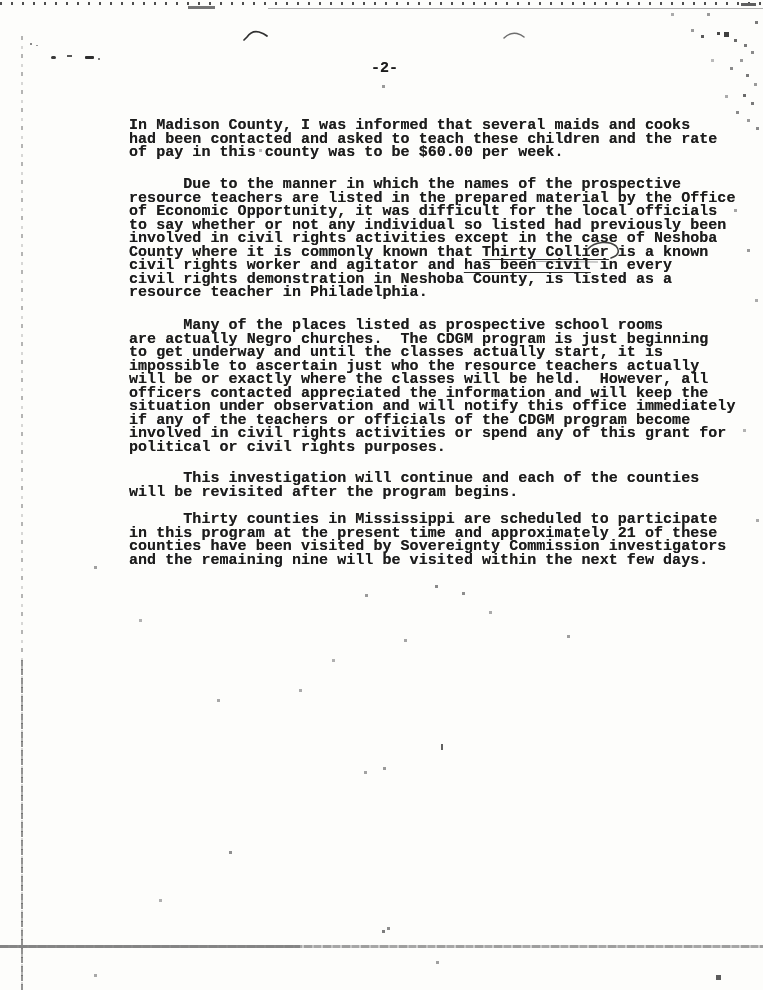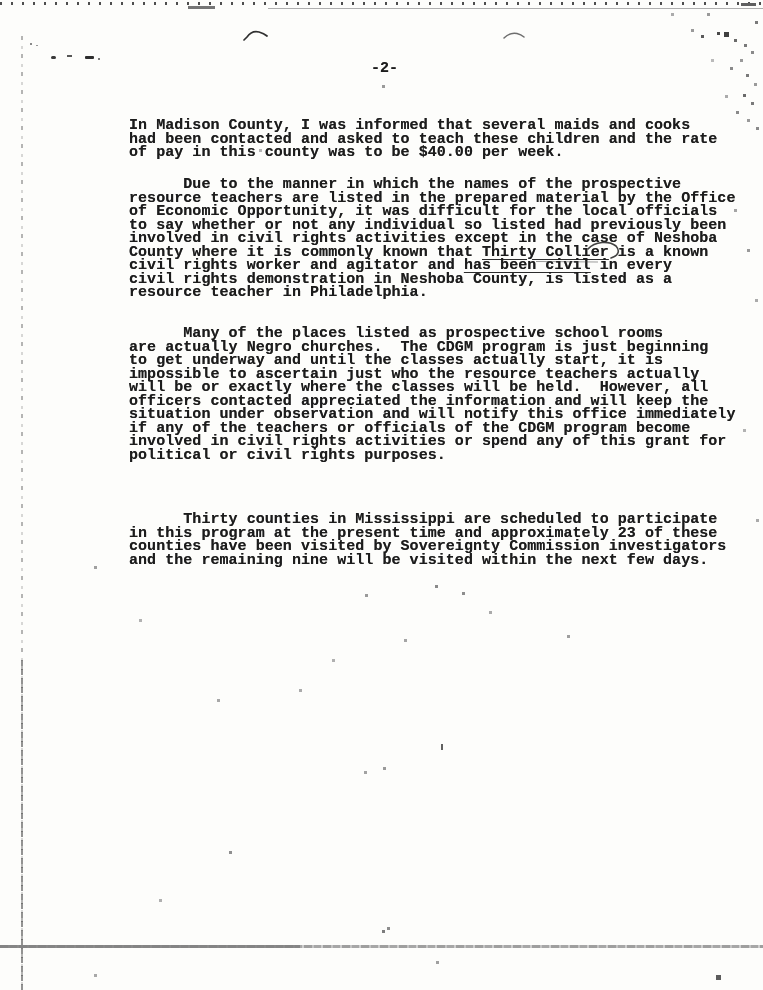--- a/index.html
+++ b/index.html
@@ -23,21 +23,21 @@
     text-decoration:underline;
     text-decoration-thickness:1.4px;
     text-underline-offset:2.6px;
     text-decoration-color:#2c2c2c;
   }
   .pageno{
     position:absolute;left:371px;top:62px;
     font-size:15px;line-height:13.5px;white-space:pre;
     text-shadow:0 0 0.4px rgba(25,25,25,.65);
   }
-  #p1{top:119px;} #p2{top:178px;} #p3{top:327px;} #p4{top:472px;} #p5{top:513px;}
+  #p1{top:119px;} #p2{top:178px;} #p3{top:319px;} #p4{top:472px;} #p5{top:513px;}
 
   
   .artifact{position:absolute;pointer-events:none;}
   .top-dots{top:2px;left:0;width:763px;height:3px;
     background:repeating-linear-gradient(90deg,#4e4e4e 0 2px,transparent 2px 11px);}
   .top-thinline{top:8px;left:268px;width:495px;height:1px;background:#aeaeae;}
   .top-darkseg{top:6px;left:188px;width:27px;height:3px;background:#757575;}
   .top-rightdash{top:3px;left:741px;width:15px;height:3px;background:#5f5f5f;}
   .left-scratch{left:21px;top:36px;height:954px;width:2px;
     background:repeating-linear-gradient(180deg,rgba(80,80,80,.42) 0 4px,transparent 4px 10px,rgba(80,80,80,.22) 10px 13px,transparent 13px 18px);}
@@ -96,42 +96,44 @@
   <div class="speck tl-2"></div>
   <div class="speck tl-3"></div>
   <div class="speck tl-4"></div>
   <div class="speck tl-5"></div>
   <div class="speck tl-6"></div>
 
   <div class="pageno">-2-</div>
 
   <div class="para" id="p1">In Madison County, I was informed that several maids and cooks
 had been contacted and asked to teach these children and the rate
-of pay in this county was to be $40.00 per week.</div>
+of pay in this county was to be $60.00 per week.</div>
   <div class="para" id="p2">      Due to the manner in which the names of the prospective
 resource teachers are listed in the prepared material by the Office
 of Economic Opportunity, it was difficult for the local officials
 to say whether or not any individual so listed had previously been
 involved in civil rights activities except in the case of Neshoba
 County where it is commonly known that <u>Thirty Collier</u> is a known
 civil rights worker and agitator and <u>has been civil</u> in every
 civil rights demonstration in Neshoba County, is listed as a
 resource teacher in Philadelphia.</div>
   <div class="para" id="p3">      Many of the places listed as prospective school rooms
 are actually Negro churches.  The CDGM program is just beginning
 to get underway and until the classes actually start, it is
 impossible to ascertain just who the resource teachers actually
 will be or exactly where the classes will be held.  However, all
 officers contacted appreciated the information and will keep the
 situation under observation and will notify this office immediately
 if any of the teachers or officials of the CDGM program become
 involved in civil rights activities or spend any of this grant for
 political or civil rights purposes.</div>
+  <div class="para" id="p4">      This investigation will continue and each of the counties
+will be revisited after the program begins.</div>
   <div class="para" id="p5">      Thirty counties in Mississippi are scheduled to participate
-in this program at the present time and approximately 23 of these
+in this program at the present time and approximately 21 of these
 counties have been visited by Sovereignty Commission investigators
 and the remaining nine will be visited within the next few days.</div>
 
   <svg class="marks-svg" viewBox="0 0 763 990" xmlns="http://www.w3.org/2000/svg">
 
     <path d="M244,40 L247,37 Q252,30 259,32 Q264,33.5 267,36" fill="none" stroke="#303030" stroke-width="1.7" stroke-linecap="round"></path>
 
     <path d="M504,38 Q510,32 517,33.5 Q521,34.5 524,37" fill="none" stroke="#6e6e6e" stroke-width="1.5" stroke-linecap="round"></path>
 
     <path d="M588,249 C595,241 609,240.5 616,246 C620,250.5 619,255.5 611,258" fill="none" stroke="#2e2e2e" stroke-width="1.6" stroke-linecap="round" opacity="0.9"></path>

